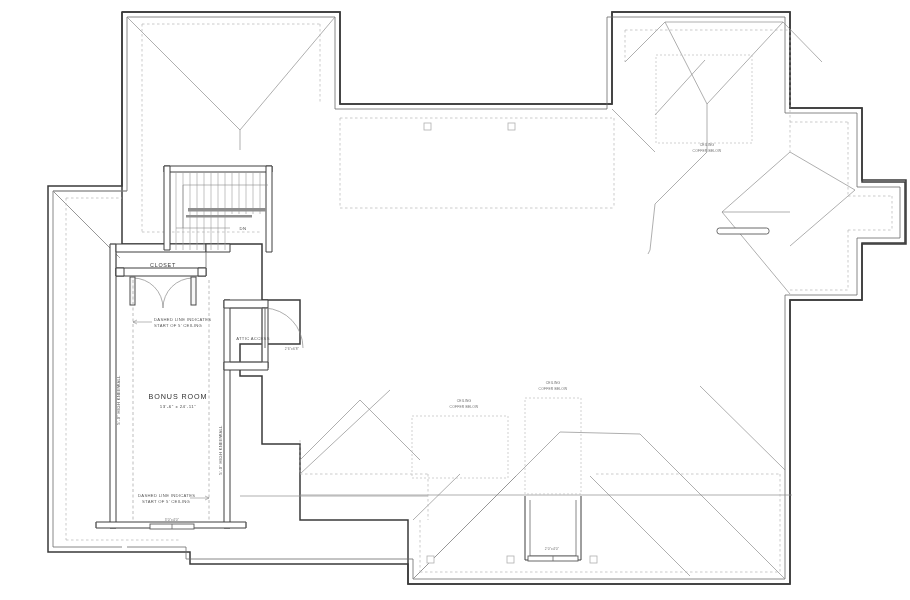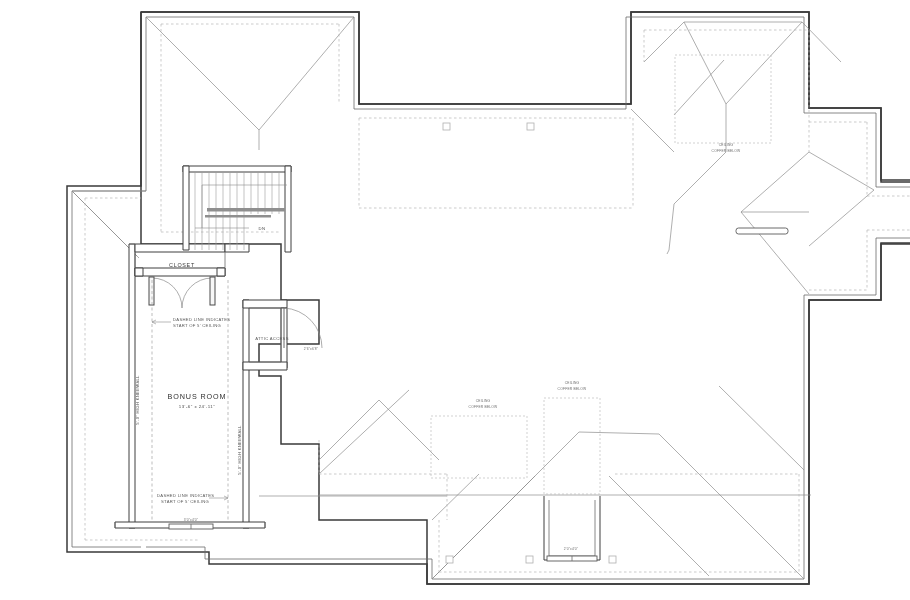--- a/index.html
+++ b/index.html
@@ -11,21 +11,20 @@
     width: 910px;
     height: 600px;
     overflow: hidden;
     font-family: "Liberation Sans", sans-serif;
   }
   #plan-root {
     position: relative;
     width: 736px;
     height: 600px;
     background: #ffffff;
-    margin-left: 19px;
   }
   svg#floorplan {
     display: block;
     width: 910px;
     height: 600px;
   }
   
   .wall-outer   { fill: none; stroke: #3a3a3a; stroke-width: 1.5; }
   .wall-thin    { fill: none; stroke: #6b6b6b; stroke-width: 0.8; }
   .wall-fill    { fill: #ffffff; stroke: #3f3f3f; stroke-width: 1.0; }

